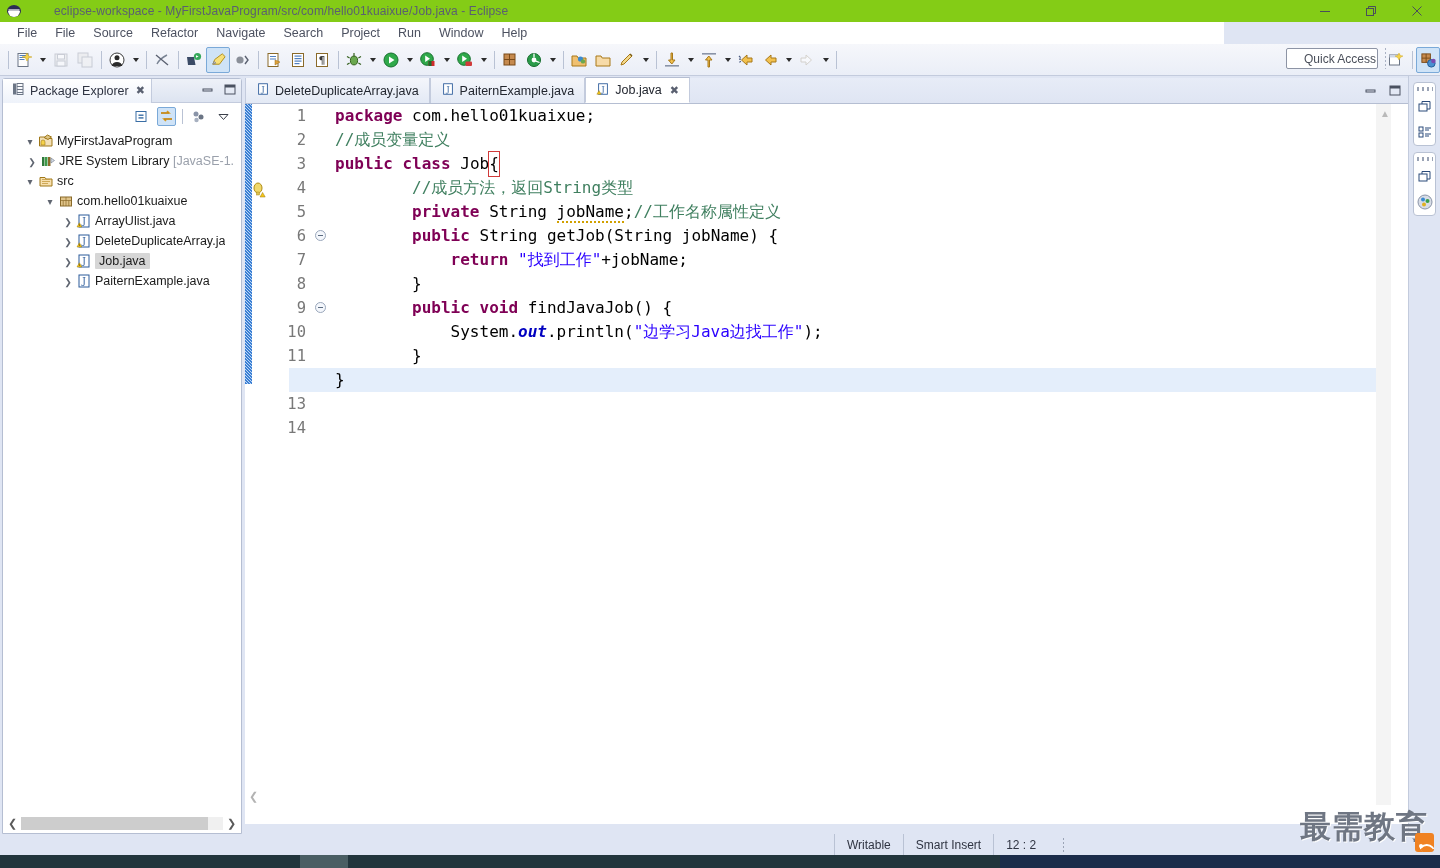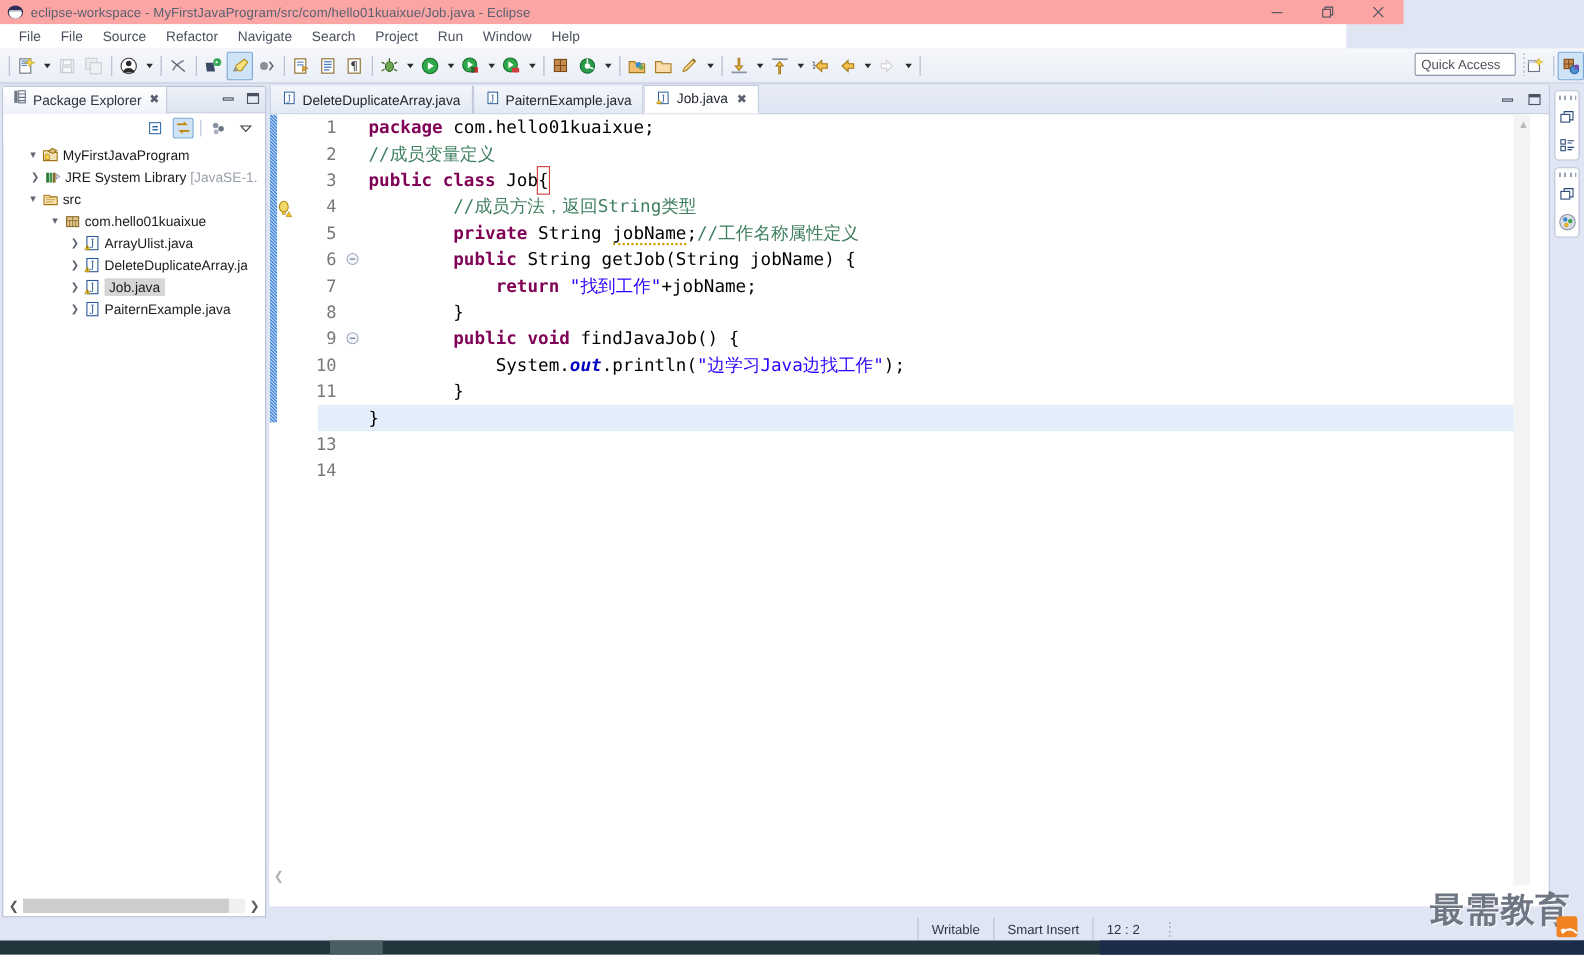--- a/index.html
+++ b/index.html
@@ -6,22 +6,22 @@
   html, body {
     width: 1440px; height: 868px;
     overflow: hidden;
     font-family: "Liberation Sans", sans-serif;
     background: #ffffff;
   }
   #app { position: relative; width: 1440px; height: 868px; background: #dfe5f3; }
 
   
   .titlebar {
-    position: absolute; left: 0; top: 0; width: 1276px; height: 22px;
-    background: #fca5a5; display: flex; align-items: center;
+    position: absolute; left: 0; top: 0; width: 1440px; height: 22px;
+    background: #84cc16; display: flex; align-items: center; gap: 26px;
   }
   .titlebar .tb-icon { margin-left: 6px; width: 16px; height: 16px; display:block; }
   .titlebar .tb-text {
     margin-left: 6px; font-size: 12px; color: #5a6070; white-space: nowrap;
     letter-spacing: 0.1px;
   }
   .winctl { position: absolute; top: 0; right: 0; height: 22px; display: flex; }
   .winctl .wbtn {
     width: 46px; height: 22px; display: flex; align-items: center; justify-content: center;
     color: #4a4f5a;
@@ -50,21 +50,21 @@
   .tb-arrow:after {
     content:''; width:0;height:0;border-left:3.5px solid transparent;border-right:3.5px solid transparent;
     border-top:4px solid #2b2b2b;
   }
   .tb-sep { width:8px;height:26px; display:flex;align-items:center;justify-content:center; }
   .tb-sep:after{ content:''; width:1px;height:18px;background:#b9c2d4;
      background-image: repeating-linear-gradient(#b9c2d4 0 2px, transparent 2px 4px); }
   .quickaccess {
     position:absolute; right: 62px; top: 48px; width: 92px; height: 21px;
     border: 1px solid #8d94a5; background: #fff; border-radius:2px;
-    display:flex; align-items:center; padding-left:5px;
+    display:flex; align-items:center; padding-left:17px;
   }
   .quickaccess span { font-size: 12px; color:#4a4f5a; }
   .qa-dots { position:absolute; right:52px; top:48px; width:6px;height:21px;
       background-image: repeating-linear-gradient(#aab2c4 0 2px, transparent 2px 4px);
       background-size:1px 100%; background-position:center; background-repeat:no-repeat; }
   .persp-right { position:absolute; right:0; top:46px; display:flex; align-items:center; height:28px; }
 
   
   .pkg-panel {
     position:absolute; left:2px; top:78px; width:240px; height:756px;

